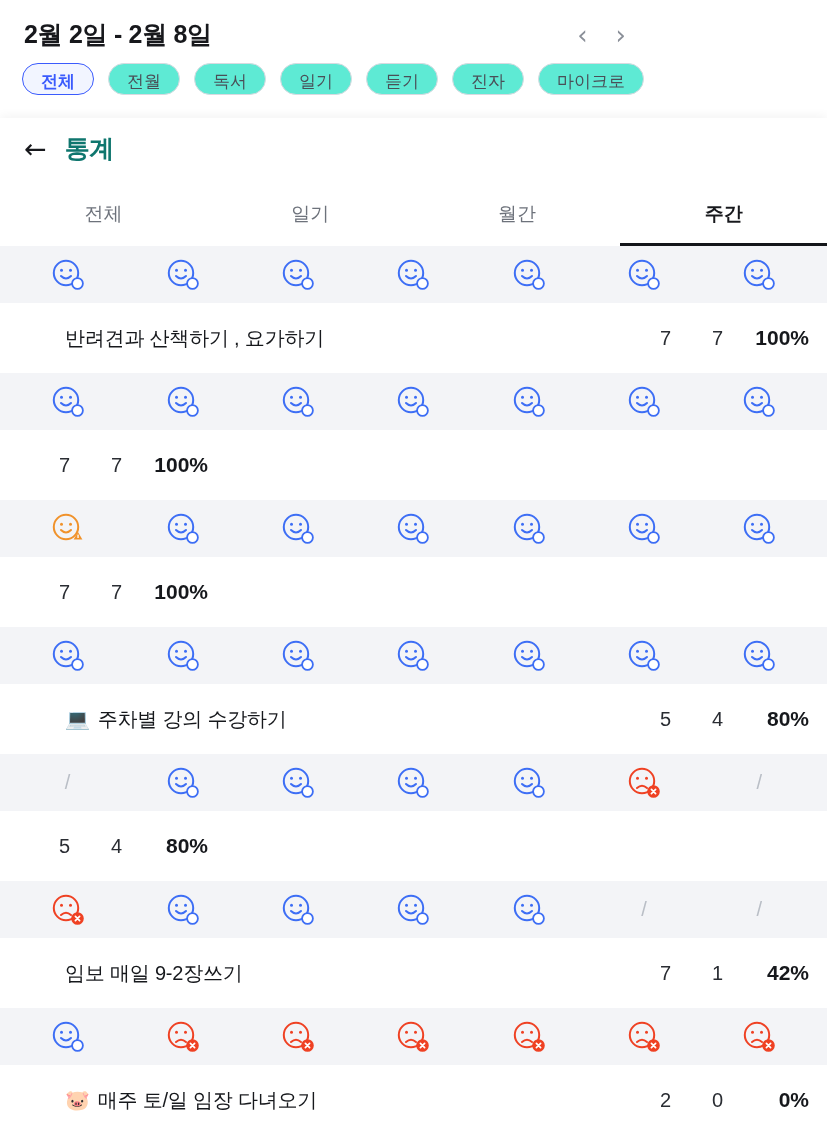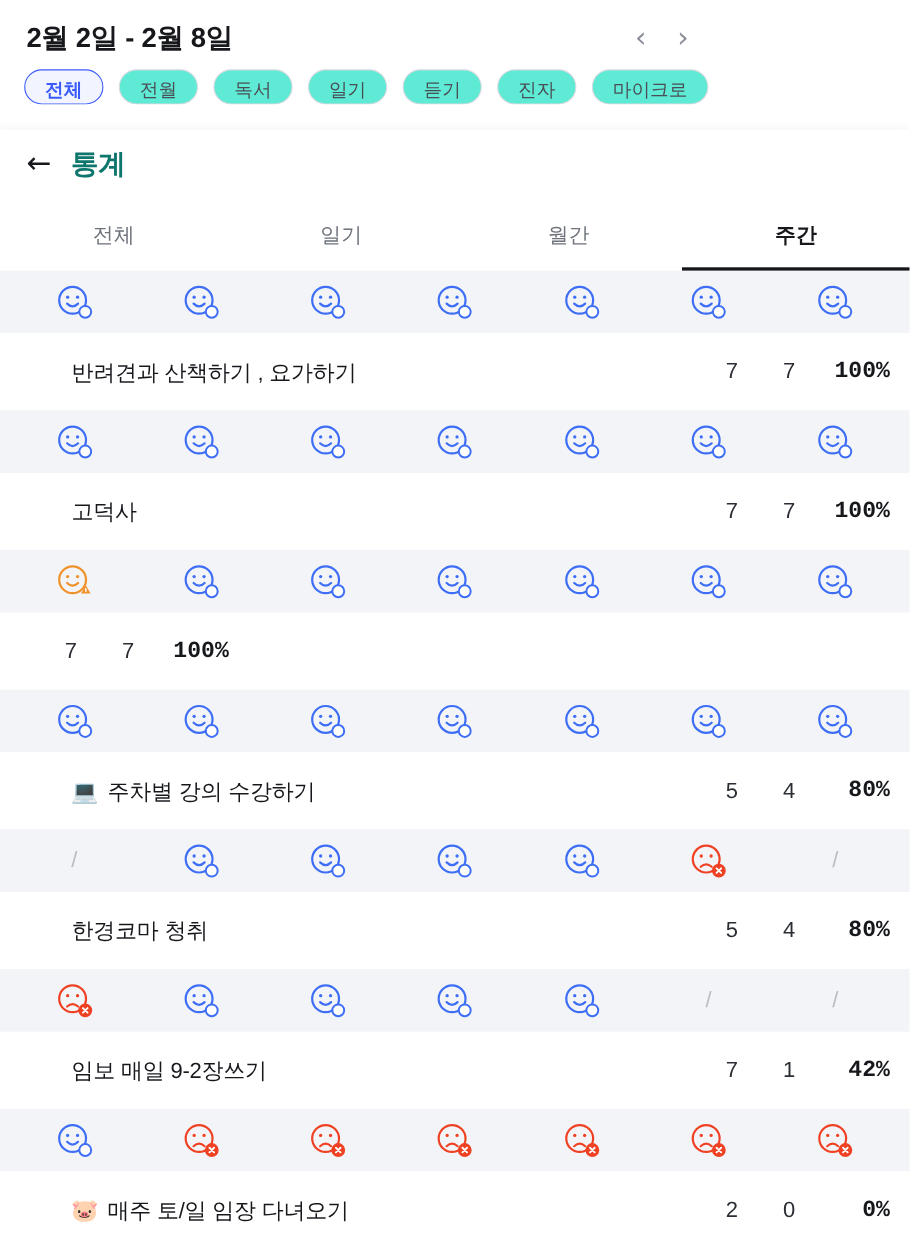--- a/index.html
+++ b/index.html
@@ -168,21 +168,20 @@
     text-align: right;
     font-size: 20px;
     color: #2a2d33;
   }
   .pct {
     width: 86px;
     text-align: right;
     font-size: 21px;
     font-weight: bold;
     color: #16181c;
-    font-family: Liberation Mono, monospace;
   }
 
   
   svg.face { display: block; }
 </style>
 </head>
 <body>
 
 <div class="screen">
 
@@ -351,23 +350,20 @@
             <svg class="face" width="34" height="34" viewBox="0 0 34 34">
               <circle cx="15" cy="15" r="12.2" fill="none" stroke="#3d6ef5" stroke-width="2"></circle>
               <circle cx="10.5" cy="12.2" r="1.5" fill="#3d6ef5"></circle>
               <circle cx="19.5" cy="12.2" r="1.5" fill="#3d6ef5"></circle>
               <path d="M10 18 Q15 23 20 18" fill="none" stroke="#3d6ef5" stroke-width="2" stroke-linecap="round"></path>
               <circle cx="26.5" cy="25.5" r="5.4" fill="#ffffff" stroke="#3d6ef5" stroke-width="1.8"></circle>
             </svg>
           </div>
         </div>
         <div class="label-row">
-          <div class="label-text">
-            <span>고덕사</span>
-          </div>
           <div class="num">7</div>
           <div class="num">7</div>
           <div class="pct">100%</div>
         </div>
         <div class="icon-row">
           <div class="icon-cell">
             <svg class="face" width="34" height="34" viewBox="0 0 34 34">
               <circle cx="15" cy="15" r="12.2" fill="none" stroke="#f0922b" stroke-width="2"></circle>
               <circle cx="10.5" cy="12.2" r="1.5" fill="#f0922b"></circle>
               <circle cx="19.5" cy="12.2" r="1.5" fill="#f0922b"></circle>
@@ -558,23 +554,20 @@
               <path d="M10 22 Q15 17.5 20 22" fill="none" stroke="#ef4123" stroke-width="2" stroke-linecap="round"></path>
               <circle cx="26.5" cy="25.5" r="5.4" fill="#ef4123" stroke="#ef4123" stroke-width="1.8"></circle>
               <path d="M24.4 23.4 L28.6 27.6 M28.6 23.4 L24.4 27.6" stroke="#ffffff" stroke-width="1.7" stroke-linecap="round"></path>
             </svg>
           </div>
           <div class="icon-cell">
             <span class="slash">/</span>
           </div>
         </div>
         <div class="label-row">
-          <div class="label-text">
-            <span>한경코마 청취</span>
-          </div>
           <div class="num">5</div>
           <div class="num">4</div>
           <div class="pct">80%</div>
         </div>
         <div class="icon-row">
           <div class="icon-cell">
             <svg class="face" width="34" height="34" viewBox="0 0 34 34">
               <circle cx="15" cy="15" r="12.2" fill="none" stroke="#ef4123" stroke-width="2"></circle>
               <circle cx="10.5" cy="12.2" r="1.5" fill="#ef4123"></circle>
               <circle cx="19.5" cy="12.2" r="1.5" fill="#ef4123"></circle>

